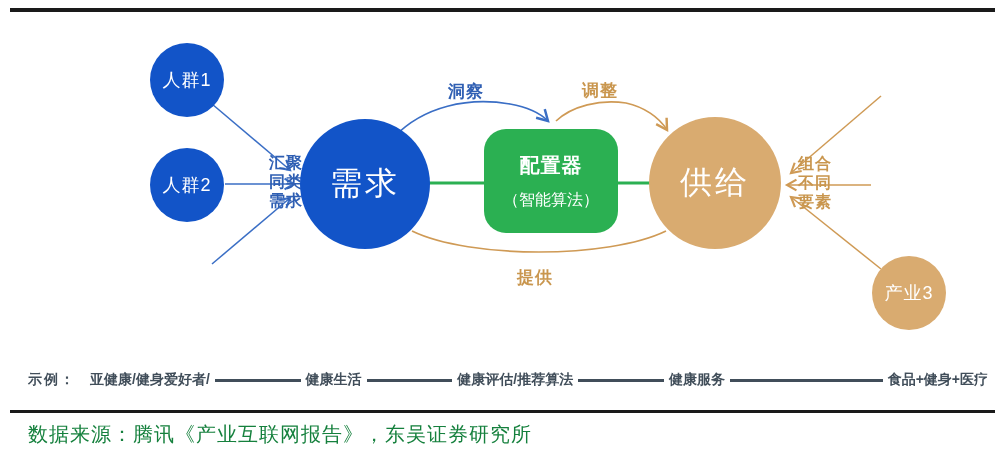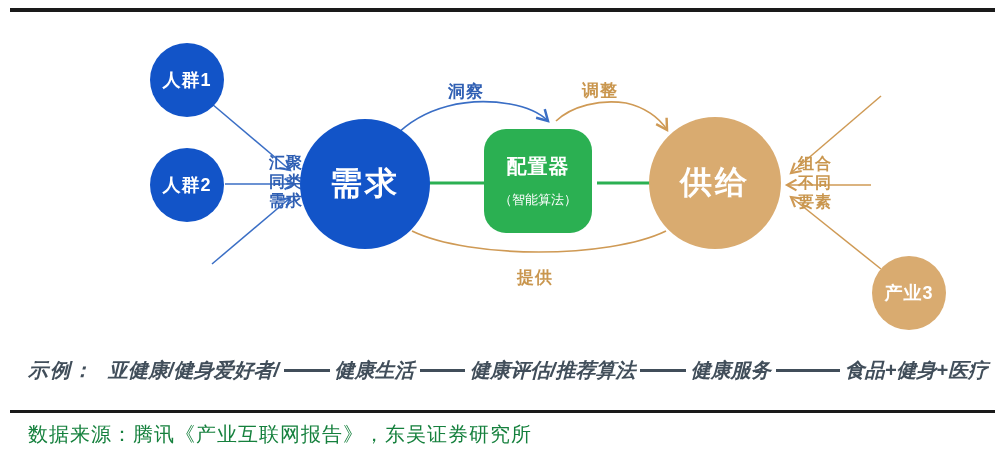--- a/index.html
+++ b/index.html
@@ -8,53 +8,53 @@
     font-family:"Liberation Sans", sans-serif;overflow:hidden;
   }
   .rule{position:absolute;background:var(--rule,#1a1a1a);}
   #rule-top{left:10px;top:8px;width:985px;height:4px;}
   #rule-bottom{left:10px;top:410px;width:985px;height:3px;}
 
   svg.connectors{position:absolute;left:0;top:0;width:1003px;height:451px;}
 
   .circle{
     position:absolute;border-radius:50%;display:flex;align-items:center;justify-content:center;
-    color:#fff;font-weight:bold;text-align:center;
+    color:#fff;font-weight:normal;text-align:center;
   }
   .blue-circle{background:var(--blue,#1254c8);}
   .tan-circle{background:var(--tan,#d9ab70);}
   .small-circle{width:74px;height:74px;font-size:18px;letter-spacing:1px;}
   #demand-circle{left:300px;top:119px;width:130px;height:130px;font-size:32px;letter-spacing:3px;}
   #supply-circle{left:649px;top:117px;width:132px;height:132px;font-size:32px;letter-spacing:3px;text-align:right;}
 
   #configurator-box{
-    position:absolute;left:484px;top:129px;width:108px;height:104px;border-radius:22px;
+    position:absolute;left:484px;top:129px;width:134px;height:104px;border-radius:22px;
     background:var(--green,#2bb052);color:#fff;display:flex;flex-direction:column;
     align-items:center;justify-content:center;text-align:center;
   }
   #configurator-box .cfg-title{font-size:20px;font-weight:bold;letter-spacing:1px;}
-  #configurator-box .cfg-sub{font-size:13px;margin-top:11px;}
+  #configurator-box .cfg-sub{font-size:16px;margin-top:11px;}
 
   .edge-label{position:absolute;font-weight:bold;font-size:17px;letter-spacing:1px;}
   .edge-blue{color:var(--blueText,#2f5fb3);}
   .edge-tan{color:var(--tanText,#c9964e);}
   #label-insight{left:448px;top:80px;}
   #label-adjust{left:582px;top:79px;}
   #label-provide{left:517px;top:266px;}
 
   .stack-label{
     position:absolute;display:flex;flex-direction:column;align-items:center;
     font-size:16px;font-weight:600;line-height:19px;letter-spacing:1px;
   }
   #label-aggregate{left:243px;top:153px;color:var(--blueText,#2f5fb3);margin-left:26px;}
   #label-combine{left:791px;top:154px;color:var(--tanText,#c9964e);margin-left:7px;}
 
   #example-row{
-    position:absolute;left:28px;top:357px;width:960px;display:flex;align-items:center;
-    color:var(--exampleText,#414e5a);font-size:20px;font-weight:bold;white-space:nowrap;font-style:italic;
+    position:absolute;left:28px;top:371px;width:960px;display:flex;align-items:center;
+    color:var(--exampleText,#414e5a);font-size:14px;font-weight:bold;white-space:nowrap;
   }
   #example-row .ex-prefix{margin-right:14px;letter-spacing:2px;}
   #example-row .dash{height:3px;background:var(--exampleText,#414e5a);flex:1 1 30px;margin:0 5px;min-width:26px;}
   #example-row .dash.long{flex-grow:2.2;}
 
   #footer-source{
     position:absolute;left:28px;top:421px;color:#15803d;font-size:20px;
     font-family:"Liberation Serif", serif;letter-spacing:1px;
   }
 </style>

